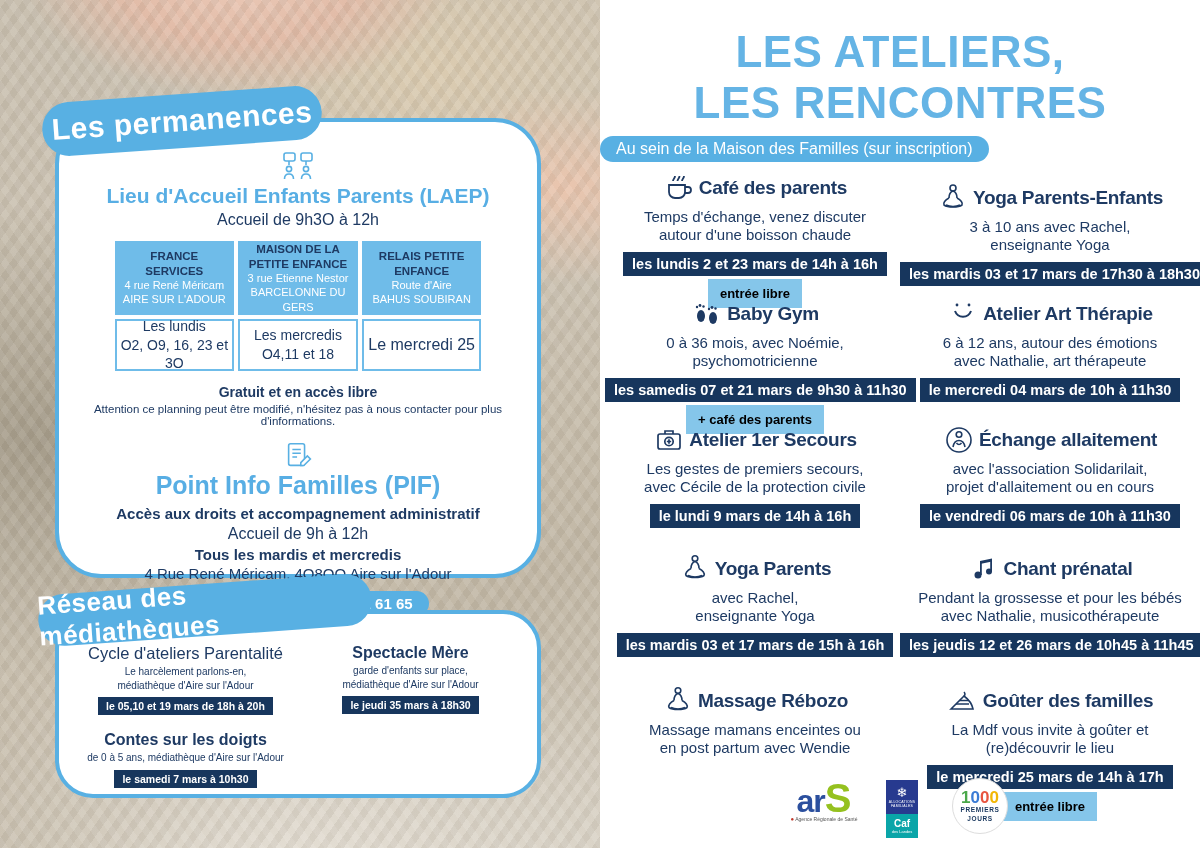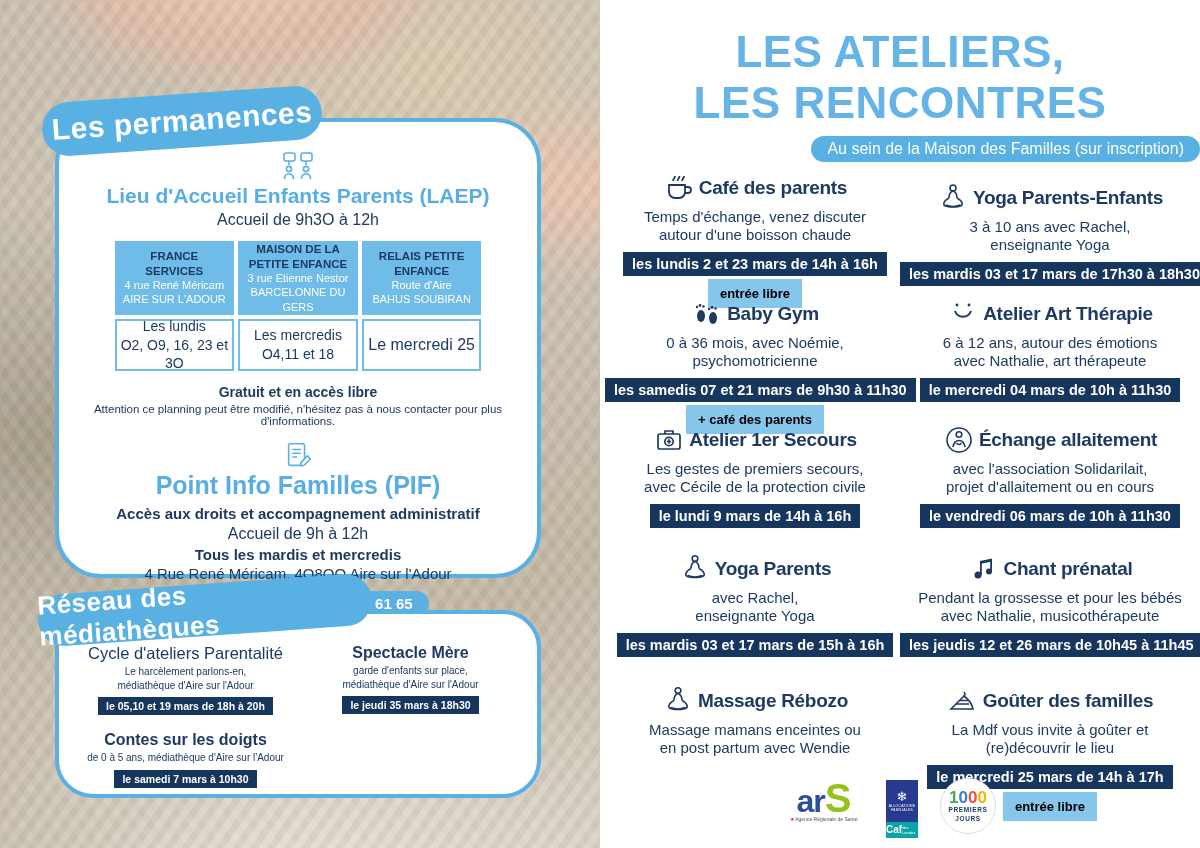--- a/index.html
+++ b/index.html
@@ -76,21 +76,21 @@
   .med-badge{
     display:inline-block;background:#17365d;color:#fff;font-weight:bold;font-size:10.5px;
     padding:3px 8px;margin-top:5px;
   }
   
   .right{position:absolute;left:600px;top:0;width:600px;height:848px;background:#fff;}
   .rtitle{
     text-align:center;margin-top:26px;color:#65b4e5;font-weight:800;
     font-size:44px;line-height:1.16;letter-spacing:.5px;
   }
-  .rpill-wrap{text-align:right;margin-top:8px;}
+  .rpill-wrap{text-align:left;margin-top:8px;}
   .rpill{
     display:inline-block;background:#58b0e3;color:#fff;font-size:16px;
     padding:4px 16px;border-radius:17px;font-weight:normal;
   }
   .atelier{position:absolute;width:300px;text-align:center;color:#1e3a63;}
   .at-head{display:flex;align-items:center;justify-content:center;gap:4px;}
   .at-icon{width:32px;height:32px;flex:0 0 auto;}
   .at-title{font-size:19px;font-weight:bold;letter-spacing:-0.3px;white-space:nowrap;}
   .at-desc{font-size:15px;line-height:1.22;margin-top:4px;}
   .badge-wrap{margin-top:7px;}
@@ -107,25 +107,25 @@
   .logos{position:absolute;left:0;top:778px;width:600px;height:66px;}
   .ars{position:absolute;left:185px;top:0;width:78px;text-align:center;line-height:1;}
   .ars .ar{color:#2b4f9e;font-size:32px;font-weight:bold;letter-spacing:-1px;}
   .ars .s{color:#95c11f;font-size:40px;font-weight:bold;}
   .ars .cap{font-size:5px;color:#555;margin-top:-2px;}
   .ars .dot{color:#c0392b;font-size:6px;}
   .caf{position:absolute;left:286px;top:2px;width:32px;height:58px;display:flex;flex-direction:column;}
   .caf .top{background:#273a8f;color:#fff;flex:1;display:flex;flex-direction:column;align-items:center;justify-content:center;}
   .caf .snow{font-size:13px;line-height:1;}
   .caf .tiny{font-size:3.5px;letter-spacing:.2px;margin-top:1px;text-align:center;}
-  .caf .band{background:#0aa5a8;color:#fff;height:16px;display:flex;flex-direction:row;align-items:center;justify-content:center;}
+  .caf .band{background:#0aa5a8;color:#fff;height:24px;display:flex;flex-direction:column;align-items:center;justify-content:center;}
   .caf .cafname{font-size:10px;font-weight:bold;line-height:1;}
   .caf .cafsub{font-size:4px;}
   .jours{
-    position:absolute;left:340px;top:0px;width:54px;height:54px;border-radius:50%;
+    position:absolute;left:352px;top:0px;width:54px;height:54px;border-radius:50%;
     background:#fff;border:1.5px solid #ddd;display:flex;flex-direction:column;
     align-items:center;justify-content:center;text-align:center;
   }
   .jours .num{font-size:17px;font-weight:800;line-height:1;}
   .jours .num .d1{color:#4aa84a;}
   .jours .num .d2{color:#3a7bd5;}
   .jours .num .d3{color:#e8543f;}
   .jours .num .d4{color:#f2b705;}
   .jours .jl{font-size:6.5px;font-weight:bold;color:#17365d;letter-spacing:.6px;line-height:1.25;}
   svg.ic{display:block;width:100%;height:100%;}

